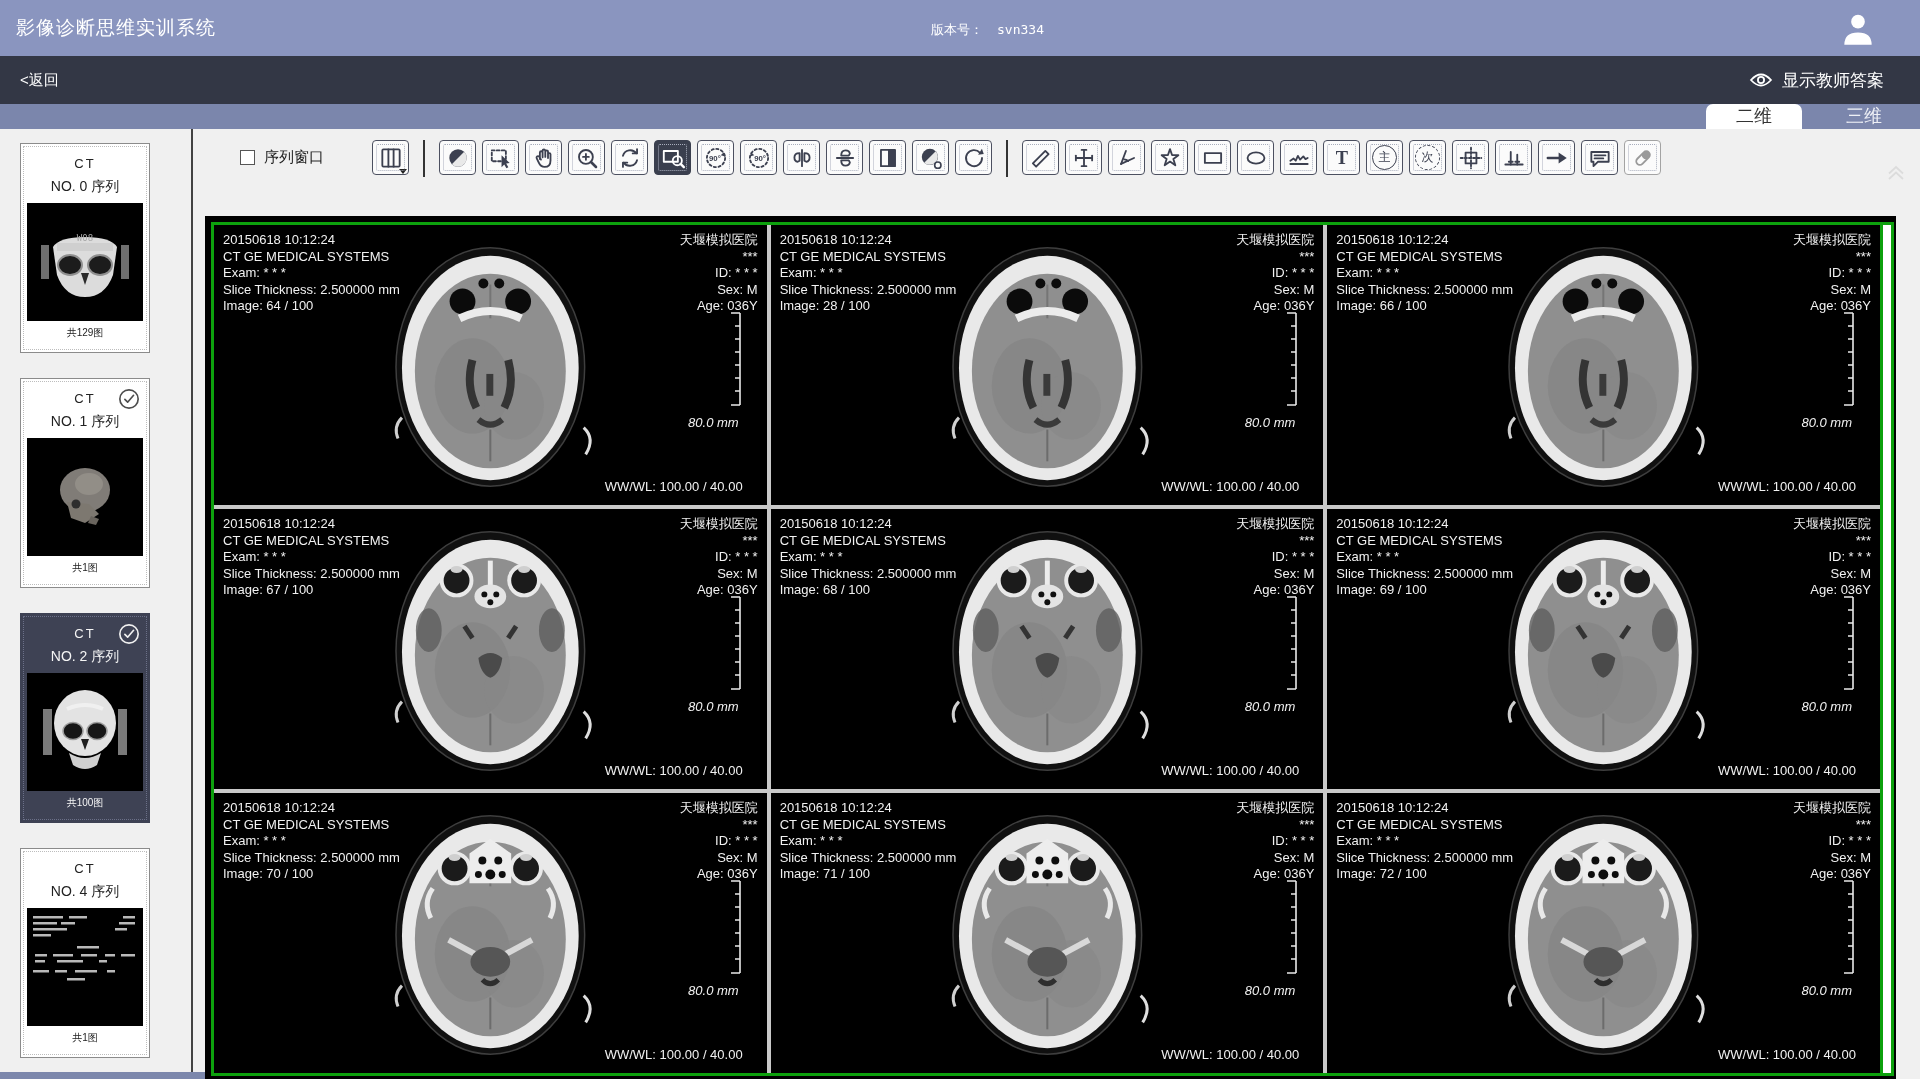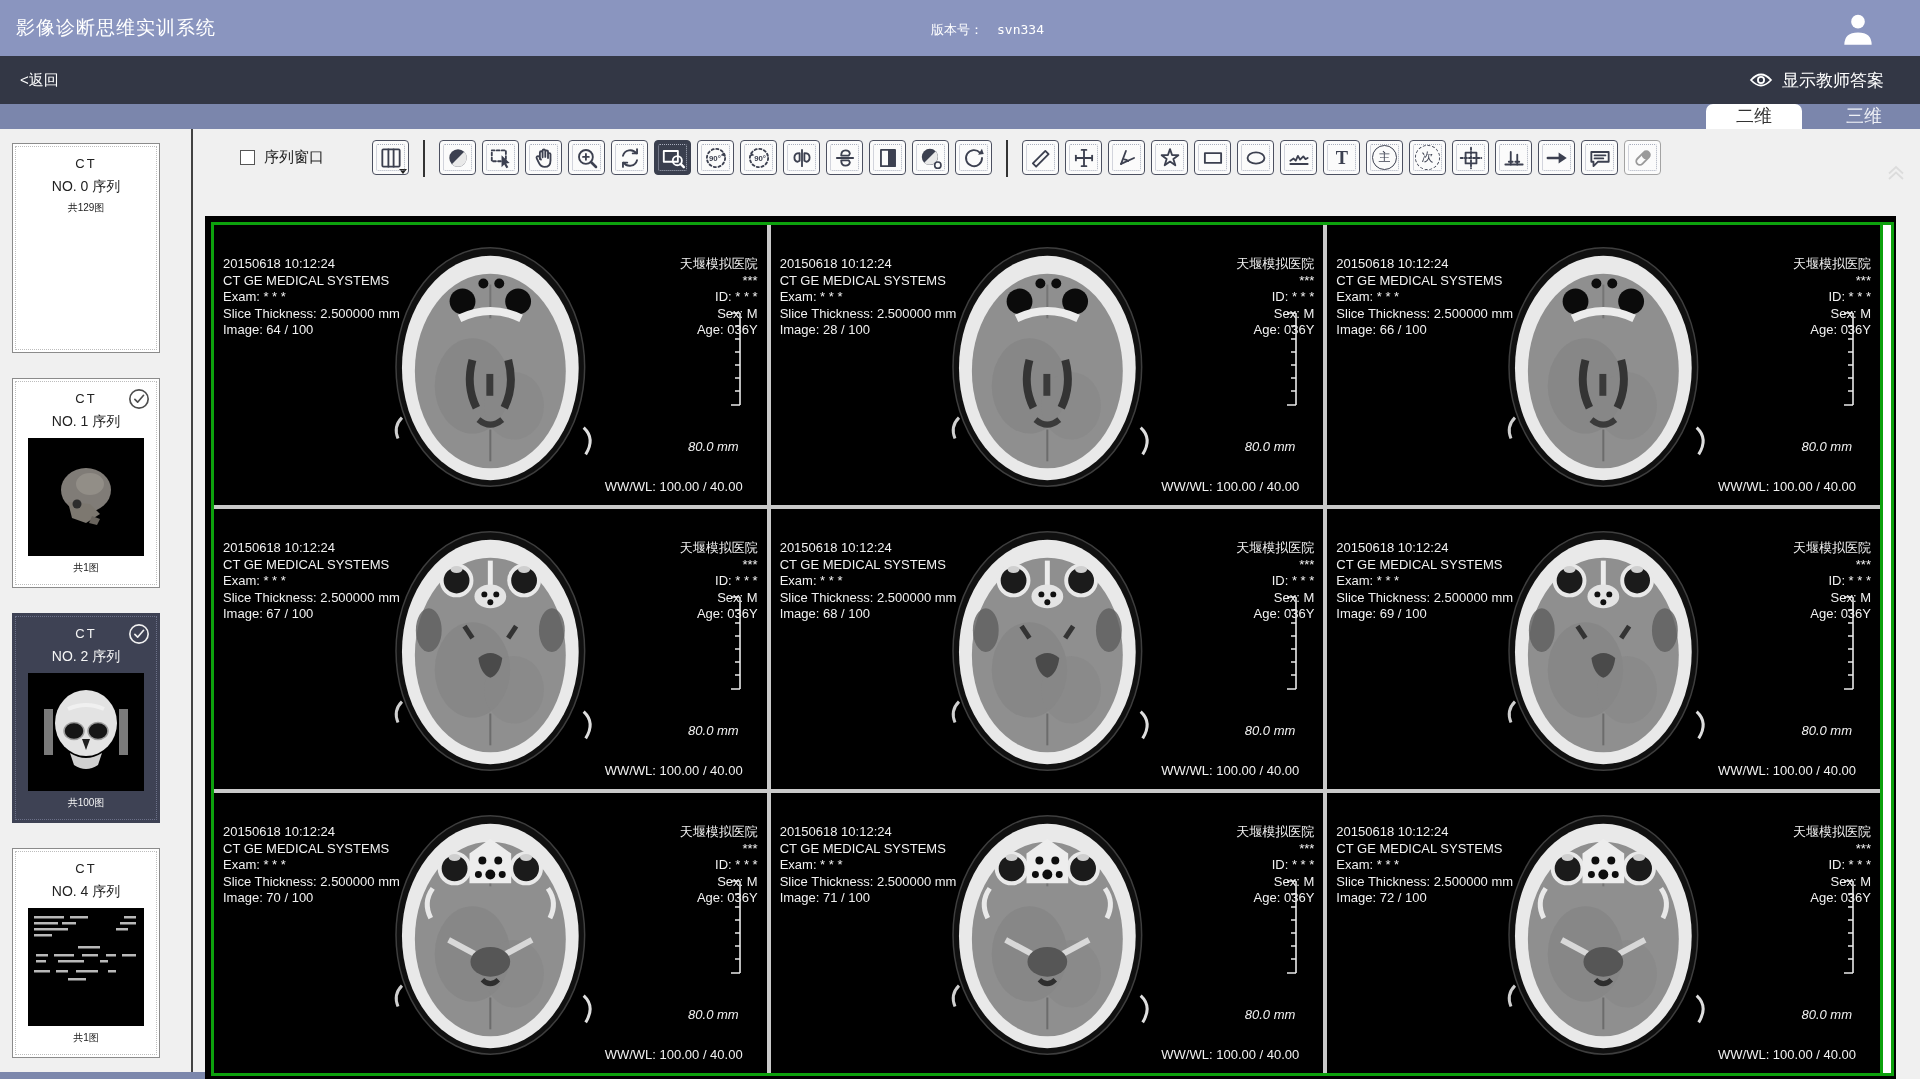--- a/index.html
+++ b/index.html
@@ -20,21 +20,21 @@
   .show-answer{display:flex;align-items:center;gap:9px;color:#fff;font-size:17px;margin-right:16px;cursor:pointer;}
   
   .tabstrip{height:25px;background:#7b86ac;position:relative;}
   .tabs{position:absolute;right:8px;top:0;display:flex;gap:14px;}
   .tab{width:96px;height:25px;line-height:25px;text-align:center;font-size:18px;color:#eef0f6;cursor:pointer;}
   .tab.active{background:#fff;color:#333;border-radius:7px 7px 0 0;}
   
   .content{position:relative;height:950px;}
   
   .sidebar{position:absolute;left:0;top:0;width:191px;height:100%;overflow:hidden;}
-  .side-card{width:148px;height:210px;margin-left:12px;margin-top:25px;background:#fff;
+  .side-card{width:130px;height:210px;margin-left:20px;margin-top:25px;background:#fff;
     border:1px solid #8b8b8b;position:relative;text-align:center;color:#222;cursor:pointer;box-sizing:border-box;}
   .side-card:first-child{margin-top:14px;}
   .side-card::after{content:"";position:absolute;inset:2px;border:1px dotted #bdbdbd;pointer-events:none;}
   .side-card.selected{background:#3e4254;border-color:#3e4254;color:#f5f5f5;}
   .side-card.selected::after{border-color:#6b7088;}
   .card-modality{font-size:13px;margin-top:12px;letter-spacing:2px;}
   .card-title{font-size:14px;margin-top:7px;}
   .card-thumb{width:116px;height:118px;background:#000;margin:7px auto 0;}
   .card-thumb svg{width:100%;height:100%;display:block;}
   .card-count{font-size:10px;margin-top:5px;}
@@ -63,21 +63,21 @@
   .collapse{position:absolute;right:10px;top:30px;width:28px;height:24px;color:#dcdcdc;cursor:pointer;}
   
   .viewer-outer{margin-left:12px;width:1691px;height:866px;background:#000;
     padding:6px 2px 6px 6px;box-sizing:border-box;display:flex;}
   .green-frame{flex:1;border:3px solid #0da10d;display:flex;min-width:0;}
   .cells{flex:1;display:grid;grid-template-columns:repeat(3,1fr);grid-template-rows:repeat(3,1fr);
     gap:4px;background:#c9c9c9;min-width:0;}
   .vscroll{width:8px;background:#fff;border-left:3px solid #0da10d;cursor:pointer;}
   .cell{background:#000;position:relative;overflow:hidden;color:#f1f1f1;font-size:13px;line-height:16.5px;cursor:pointer;}
   .cell svg.ct{position:absolute;inset:0;width:100%;height:100%;}
-  .ov{position:absolute;z-index:2;margin-top:24px;}
+  .ov{position:absolute;z-index:2;}
   .ov-tl{top:7px;left:9px;}
   .ov-tr{top:7px;right:9px;text-align:right;}
   .ruler{position:absolute;right:25px;top:86px;z-index:2;}
   .scale{position:absolute;right:28px;top:190px;font-style:italic;z-index:2;}
   .wwwl{position:absolute;right:24px;bottom:10px;z-index:2;}
 </style>
 </head>
 <body>
 
 <header class="app-header">
@@ -112,20 +112,33 @@
       <div class="tab">三维</div>
     </div>
 </div>
 
 <div class="content">
   <aside class="sidebar">
     <div id="series-list">
         <div class="side-card">
           <div class="card-modality">CT</div>
           <div class="card-title">NO. 0 序列</div>
+          <div class="card-thumb">
+            <svg viewBox="0 0 116 118">
+              <rect width="116" height="118" fill="#000"></rect>
+              <rect x="14" y="42" width="8" height="34" fill="#6f6f6f"></rect>
+              <rect x="94" y="42" width="8" height="34" fill="#6f6f6f"></rect>
+              <path d="M26 44q6-10 32-10t32 10l-4 28q-8 22-28 22T30 72z" fill="#dcdcdc"></path>
+              <path d="M30 40h56v8H30z" fill="#cfcfcf"></path>
+              <ellipse cx="43" cy="62" rx="12" ry="10" fill="#1c1c1c" stroke="#8f8f8f" stroke-width="2"></ellipse>
+              <ellipse cx="73" cy="62" rx="12" ry="10" fill="#1c1c1c" stroke="#8f8f8f" stroke-width="2"></ellipse>
+              <path d="M54 70h8l-4 12z" fill="#2a2a2a"></path>
+              <text x="58" y="38" font-size="9" fill="#aaa" text-anchor="middle" font-family="monospace">W08</text>
+            </svg>
+          </div>
           <div class="card-count">共129图</div>
         </div>
         <div class="side-card">
           <div class="card-modality">CT</div>
           <span class="card-check"><svg viewBox="0 0 24 24" fill="none" stroke="currentColor" stroke-width="1.8" stroke-linecap="round" stroke-linejoin="round">
               <circle cx="12" cy="12" r="10"></circle>
               <path d="M7.5 12.5l3 3 6.5-7.5"></path>
             </svg></span>
           <div class="card-title">NO. 1 序列</div>
           <div class="card-thumb">

